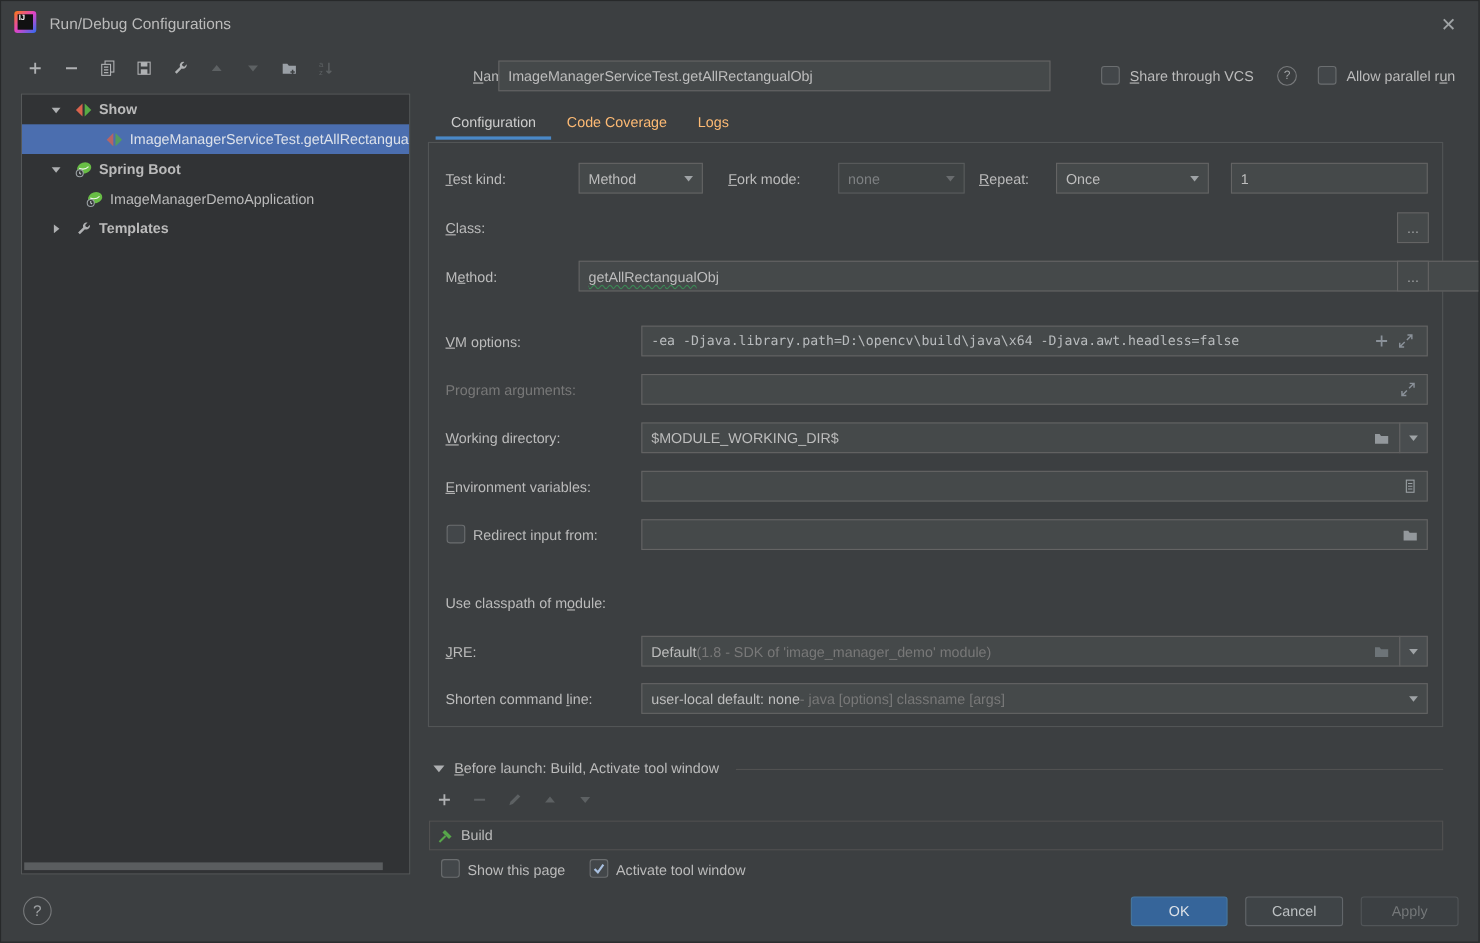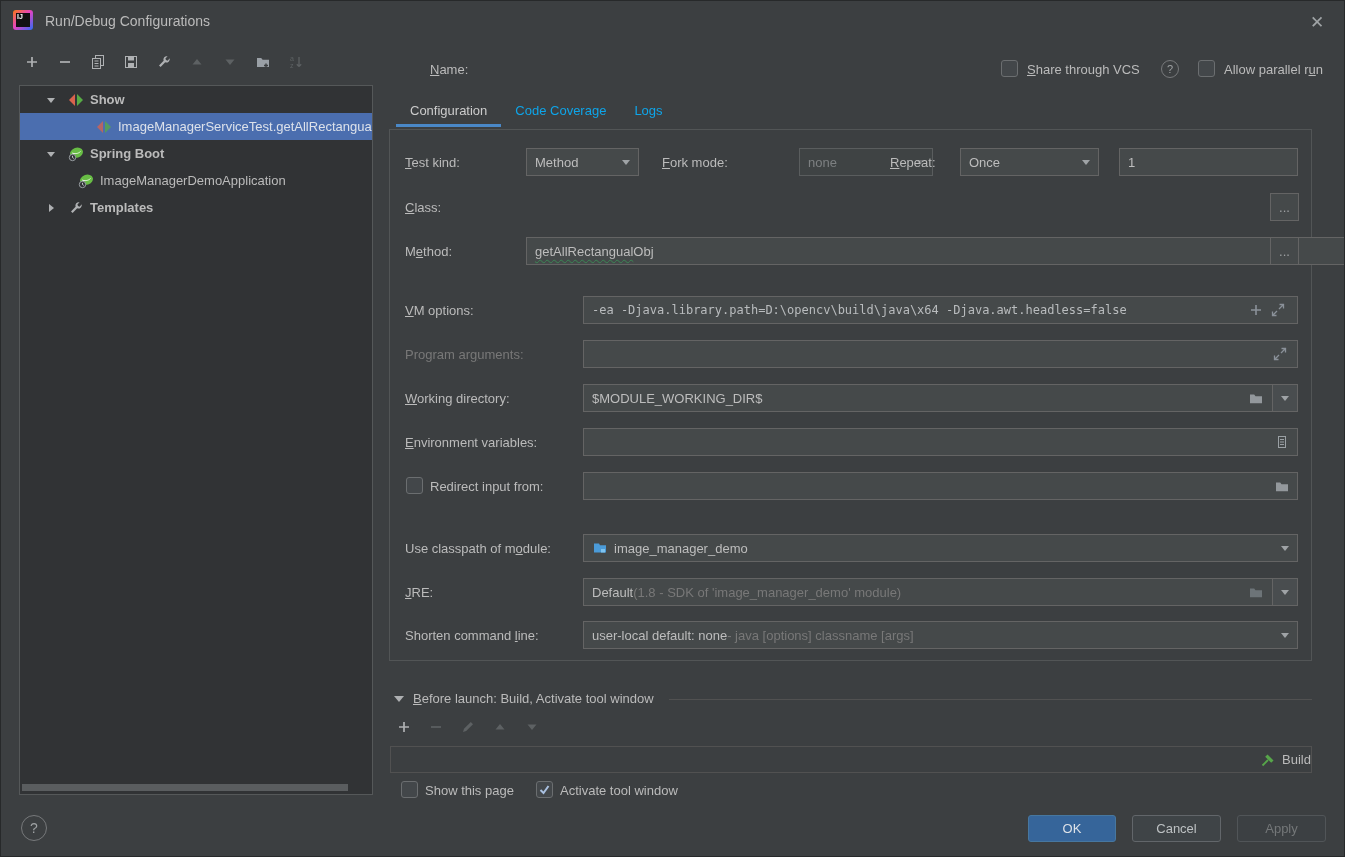--- a/index.html
+++ b/index.html
@@ -27,21 +27,21 @@
   .right-icons{position:absolute;display:flex;gap:6px;align-items:center;}
   .tree{position:absolute;left:18px;top:84px;width:354px;height:710px;background:#313335;
         border:1px solid #555859;box-sizing:border-box;overflow:hidden;}
   .tree-row{height:27px;display:flex;align-items:center;white-space:nowrap;overflow:hidden;color:#bbbbbb;}
   .tree-row .gap{flex:0 0 6px;}
   .tree-row.sel{background:#4b6eaf;color:#dce1ea;}
   .bold{font-weight:bold;}
   .twisty{width:10px;height:10px;flex:0 0 10px;}
   .ticon{width:16px;height:16px;flex:0 0 16px;}
   .tabbar{position:absolute;left:395px;top:99px;display:flex;}
-  .tab{padding:3px 14px 6px 14px;color:#0ea5e9;border-bottom:3px solid transparent;}
+  .tab{padding:3px 14px 6px 14px;color:#fdba74;border-bottom:3px solid transparent;}
   .tab.active{color:#cccccc;border-bottom:3px solid #4a88c7;}
   .panel{position:absolute;left:388px;top:128px;width:923px;height:532px;border:1px solid #525556;box-sizing:border-box;text-align:center;}
   .toolbar-ic{width:22px;height:22px;display:flex;align-items:center;justify-content:center;}
   .btn{position:absolute;height:27px;box-sizing:border-box;display:flex;align-items:center;justify-content:center;
        border-radius:3px;font-size:13px;}
   .btn.primary{background:#36659a;border:1px solid #47779f;color:#dde2e8;}
   .btn.normal{background:#3f4447;border:1px solid #62666a;color:#bdc1c3;}
   .btn.disabled{background:#3c4043;border:1px solid #515558;color:#747779;}
   .help-circle{position:absolute;box-sizing:border-box;border:1px solid #77797b;border-radius:50%;
                display:flex;align-items:center;justify-content:center;color:#9ea1a3;}
@@ -174,41 +174,44 @@
       <svg class="ticon" viewBox="0 0 16 16">
           <path d="M13.7 4.3a3.4 3.4 0 0 1-4.5 4L4.6 13 3 11.4l4.6-4.6a3.4 3.4 0 0 1 4-4.5L9.4 4.5l.6 1.6 1.6.6 2.1-2.4z" fill="#afb1b3"></path>
         </svg>
         <span class="gap"></span>
       <span class="bold">Templates</span>
     </div>
     <div class="abs" style="left:2px;bottom:3px;width:326px;height:7px;background:#5a5d5f;"></div>
   </div>
 
   <div class="lbl" style="left:388px;top:61px;margin-left:41px;"><u>N</u>ame:</div>
+  <div class="field" style="left:452px;top:54px;width:502px;">
+    <span>ImageManagerServiceTest.getAllRectangualObj</span>
+  </div>
   <div class="checkbox" style="left:1000px;top:59px;"></div>
   <div class="lbl" style="left:1026px;top:61px;"><u>S</u>hare through VCS</div>
   <div class="help-circle" style="left:1160px;top:59px;width:18px;height:18px;font-size:11px;">?</div>
   <div class="checkbox" style="left:1197px;top:59px;"></div>
   <div class="lbl" style="left:1223px;top:61px;">Allow parallel r<u>u</u>n</div>
 
   <div class="tabbar">
     <div class="tab active">Configuration</div>
     <div class="tab">Code Coverage</div>
     <div class="tab">Logs</div>
   </div>
 
   <div class="panel">
 
     <div class="lbl" style="left:15px;top:25px;"><u>T</u>est kind:</div>
     <div class="field combo" style="left:136px;top:18px;width:113px;">
       <span>Method</span>
         <span class="arr"></span>
       </div>
     <div class="lbl" style="left:272px;top:25px;"><u>F</u>ork mode:</div>
-    <div class="field combo disabled" style="left:372px;top:18px;width:134px;margin-left:37px;">
+    <div class="field combo disabled" style="left:372px;top:18px;width:115px;">
       <span>none</span>
         <span class="arr"></span>
       </div>
     <div class="lbl" style="left:500px;top:25px;"><u>R</u>epeat:</div>
     <div class="field combo" style="left:570px;top:18px;width:139px;">
       <span>Once</span>
         <span class="arr"></span>
       </div>
     <div class="field" style="left:729px;top:18px;width:179px;">
       <span>1</span>
@@ -276,28 +279,20 @@
     <div class="field" style="left:193px;top:342px;width:715px;padding-right:28px;">
       <span></span>
       </div>
     <div class="right-icons" style="left:884px;top:348px;">
       <svg width="16" height="16">
           <path d="M2 4.5h4.2l1.3 1.8H14v7H2z" fill="#93989c"></path>
         </svg>
       </div>
 
     <div class="lbl" style="left:15px;top:411px;">Use classpath of m<u>o</u>dule:</div>
-    <div class="field combo" style="left:193px;top:404px;width:715px;">
-      <svg width="16" height="16" style="margin-right:6px;flex:0 0 16px;">
-          <path d="M2 3.5h5l1 1.8h6v7.2H2z" fill="#4b9bd8"></path>
-          <rect x="9" y="9" width="4" height="3.5" fill="#7ec3f0"></rect>
-        </svg>
-      <span>image_manager_demo</span>
-        <span class="arr"></span>
-      </div>
 
     <div class="lbl" style="left:15px;top:455px;"><u>J</u>RE:</div>
     <div class="field" style="left:193px;top:448px;width:690px;padding-right:28px;">
       <span>Default</span>
         <span class="hint"> (1.8 - SDK of 'image_manager_demo' module)</span>
       </div>
     <div class="right-icons" style="left:858px;top:454px;">
       <svg width="16" height="16">
           <path d="M2 4.5h4.2l1.3 1.8H14v7H2z" fill="#6d7478"></path>
         </svg>
@@ -331,21 +326,21 @@
         <path d="M3 13l1-3.2 6.8-6.8 2.2 2.2-6.8 6.8z" fill="#5d6163"></path>
       </svg>
     <svg width="16" height="16">
         <path d="M8 5l4.5 5.5h-9z" fill="#5d6163"></path>
       </svg>
     <svg width="16" height="16">
         <path d="M8 11L3.5 5.5h9z" fill="#5d6163"></path>
       </svg>
   </div>
 
-  <div class="abs" style="left:389px;top:745px;width:922px;height:27px;border:1px solid #515151;box-sizing:border-box;display:flex;align-items:center;padding-left:6px;justify-content:flex-end;">
+  <div class="abs" style="left:389px;top:745px;width:922px;height:27px;border:1px solid #515151;box-sizing:border-box;display:flex;align-items:center;padding-left:6px;">
     <svg width="16" height="16" style="margin-right:6px;">
       <path d="M2.5 13.5l5.5-5.5" stroke="#57a64a" stroke-width="1.8"></path>
         <path d="M7.5 2.5l6 6-2.3 2.3-6-6z" fill="#57a64a"></path>
       </svg>
     <span>Build</span>
   </div>
 
   <div class="abs" style="left:389px;top:779px;width:922px;height:19px;overflow:hidden;">
     <div class="checkbox" style="left:11px;top:1px;"></div>
     <div class="lbl" style="left:35px;top:3px;">Show this page</div>

